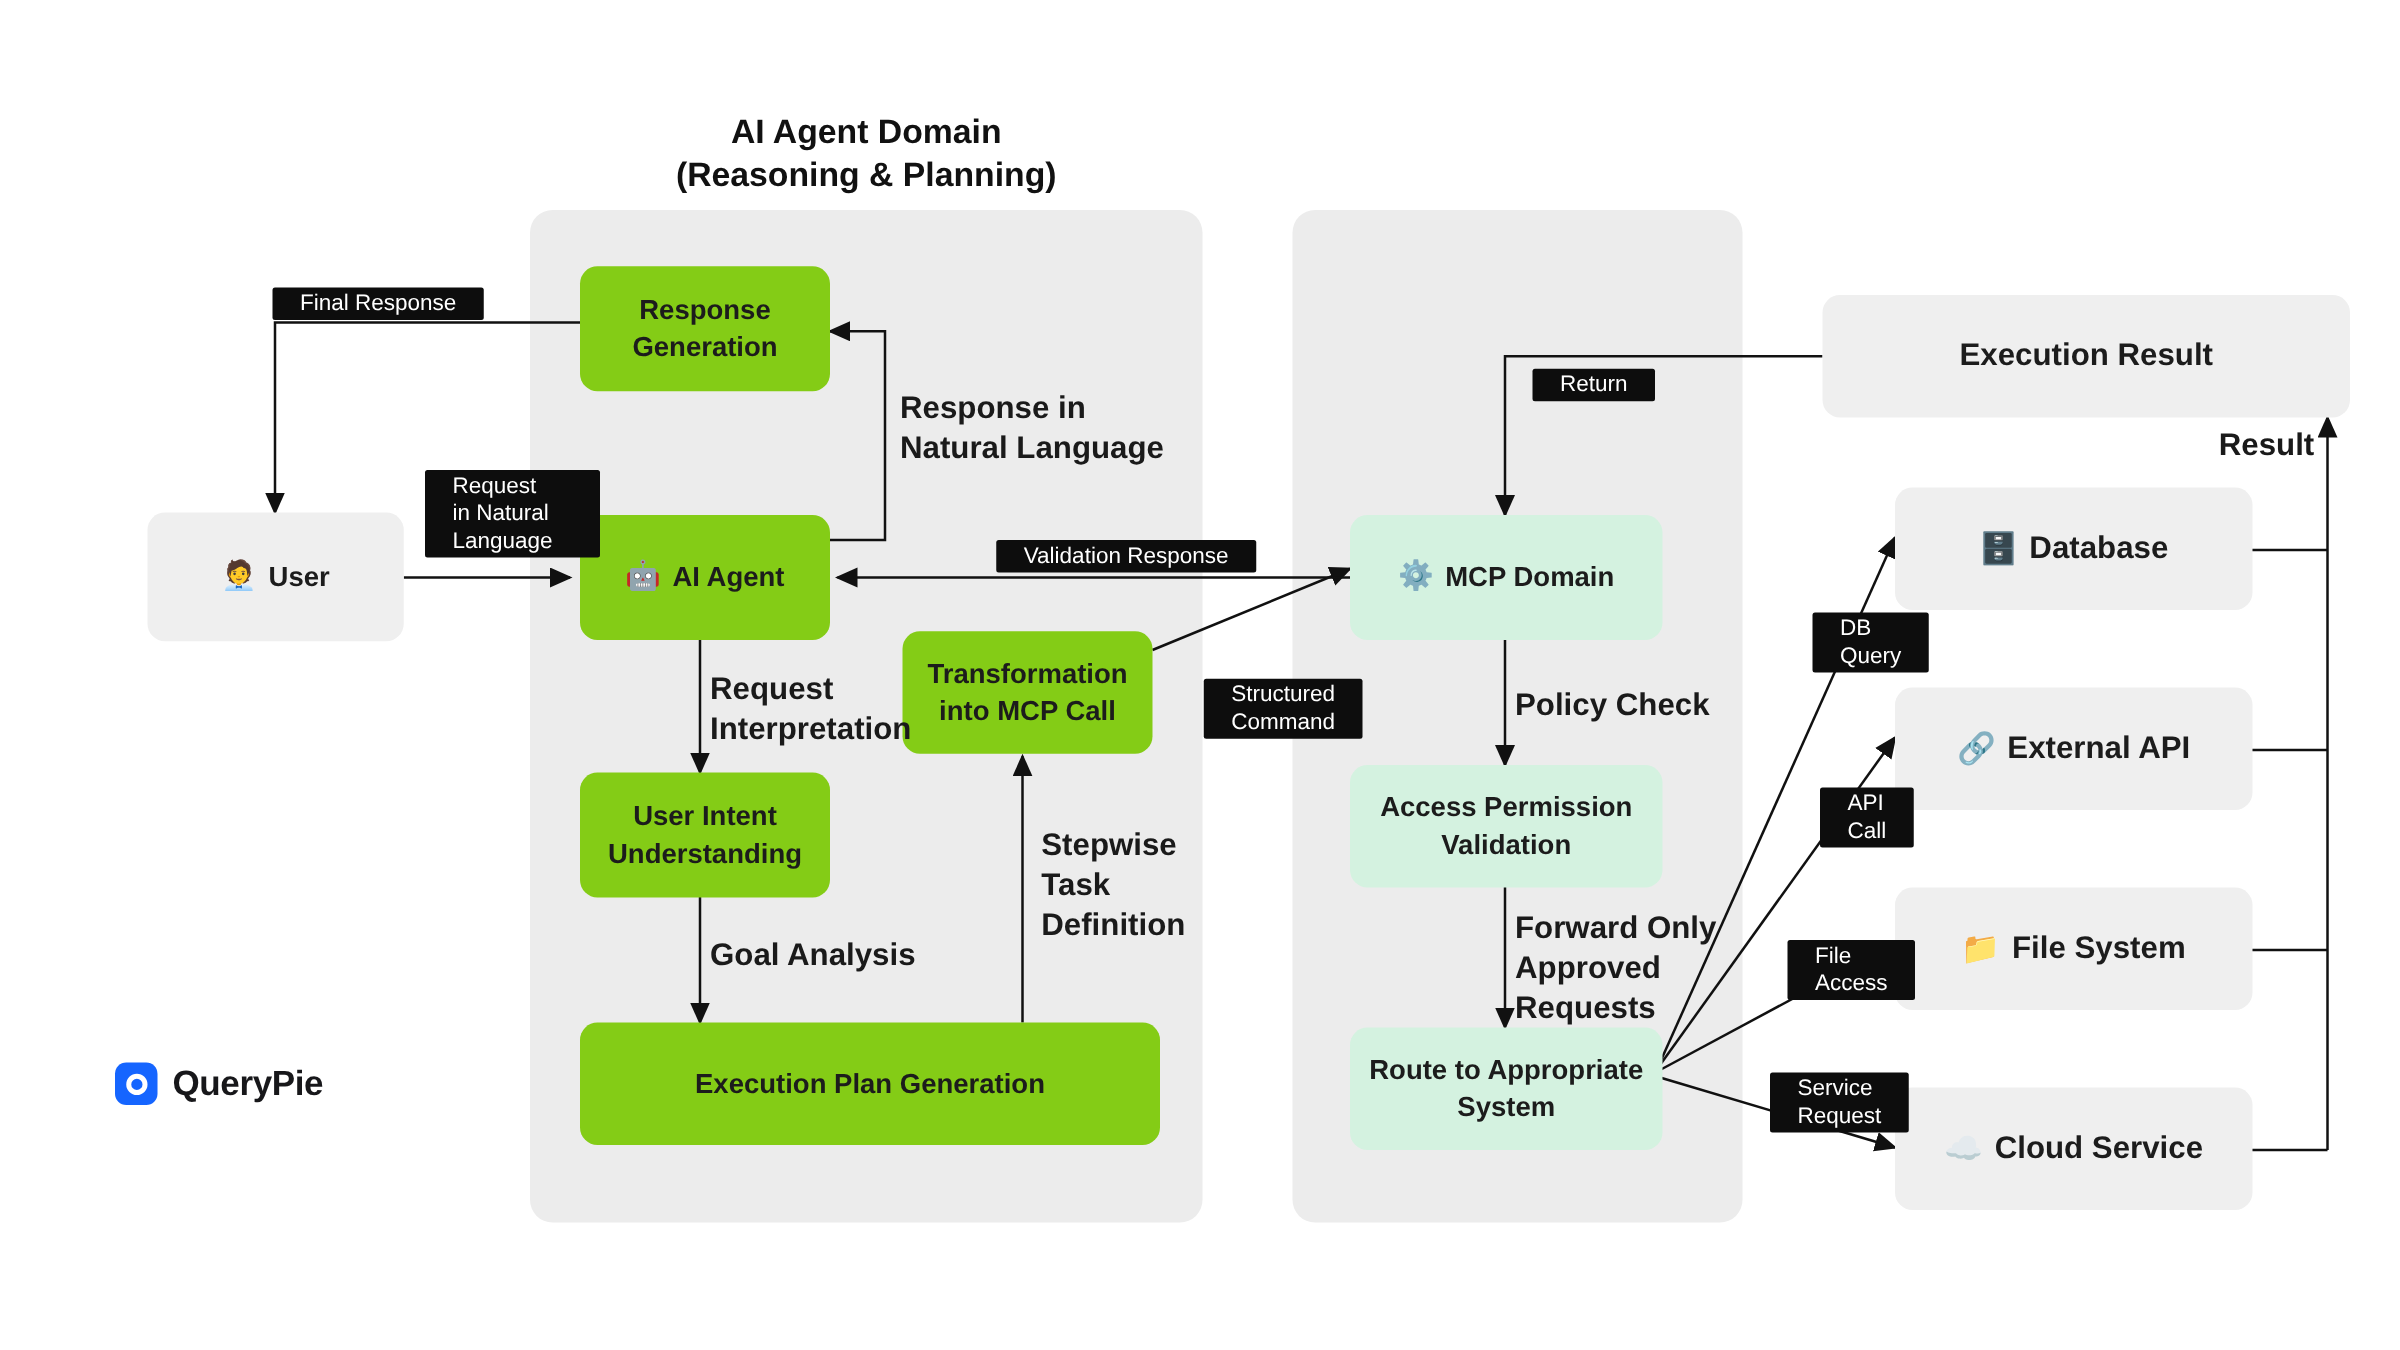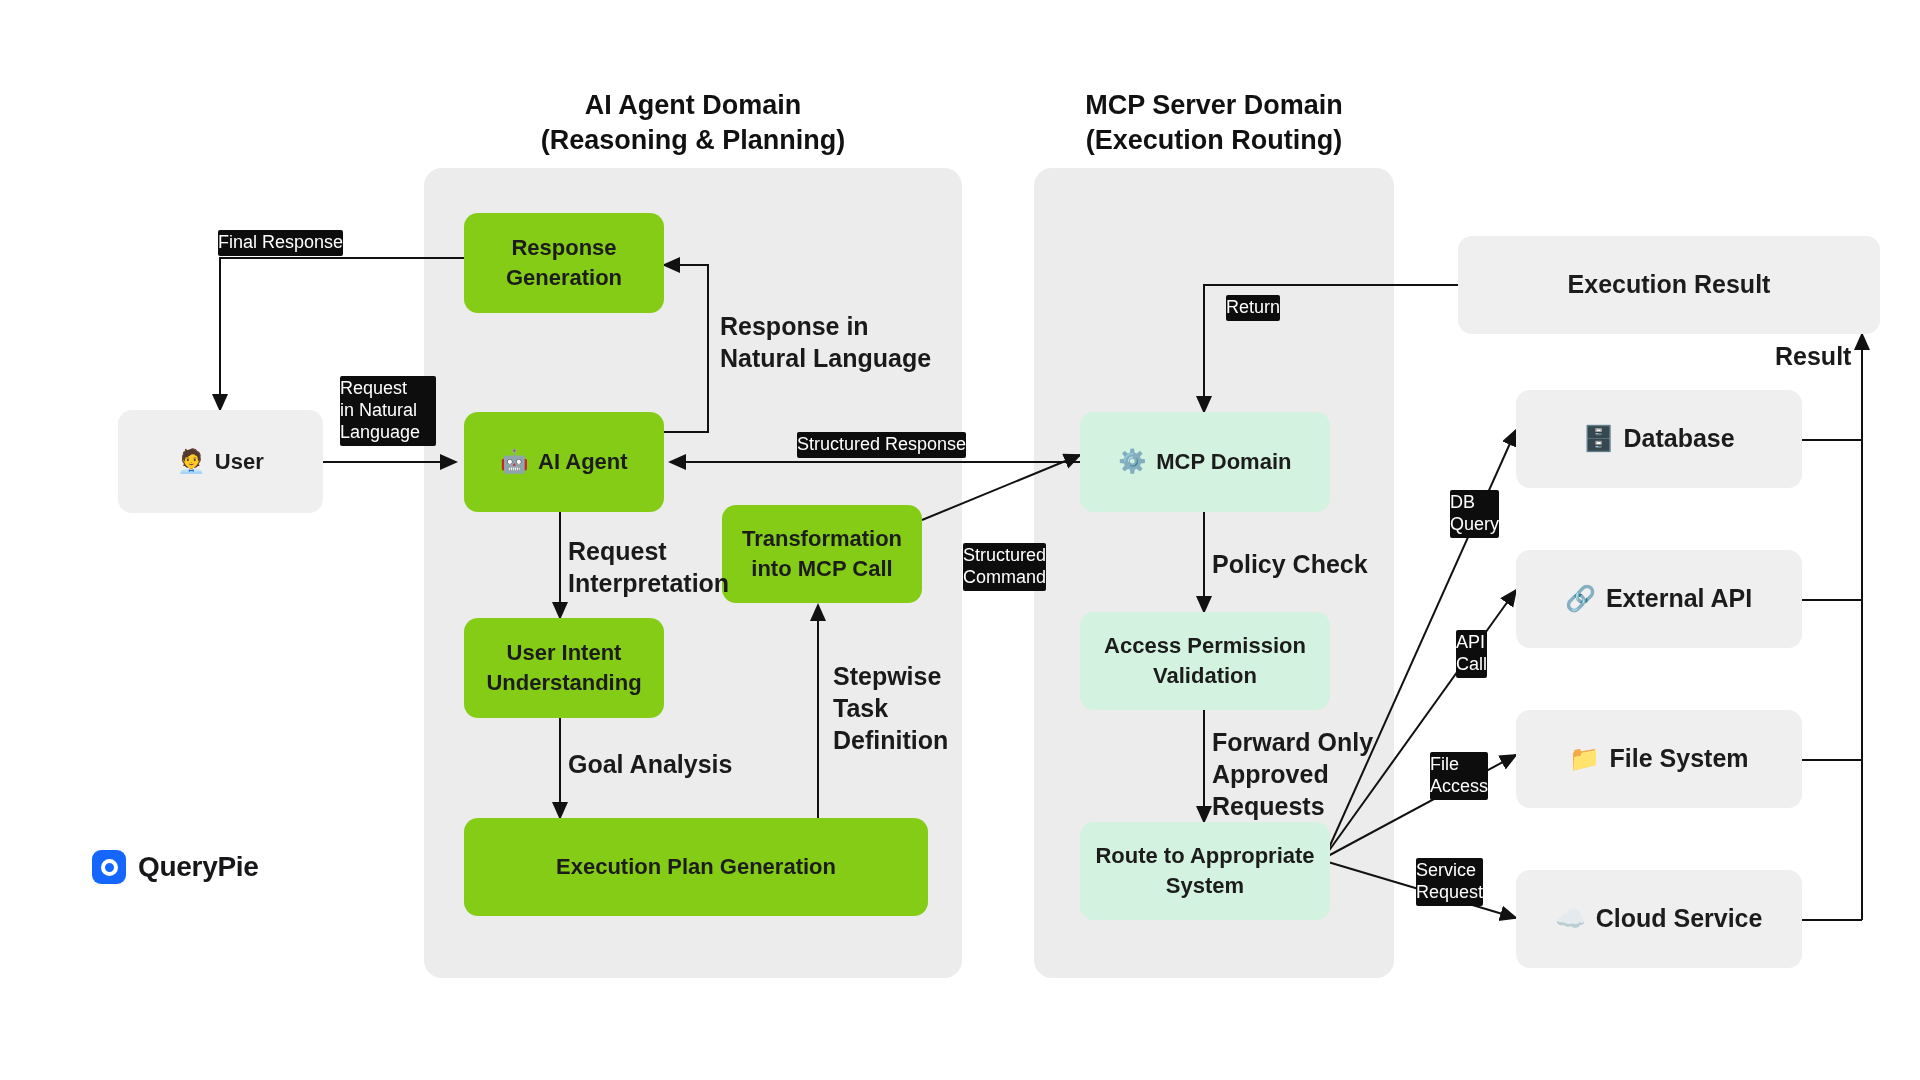--- a/index.html
+++ b/index.html
@@ -74,21 +74,21 @@
     color: #1a1a1a;
     white-space: pre-line;
     font-weight: bold;
   }
   .chip {
     position: absolute;
     background: #0d0d0d;
     color: #ffffff;
     font-size: 18px;
     line-height: 1.22;
-    padding: 2px 0;
+    padding: 2px 22px;
     white-space: pre-line;
     border-radius: 2px;
   }
   .brand {
     position: absolute;
     left: 52px;
     bottom: 48px;
     display: flex;
     align-items: center;
     gap: 12px;
@@ -121,24 +121,20 @@
 
 <div id="canvas">
 
   <div class="domain-panel" style="left:384px; top:168px; width:538px; height:810px;"></div>
   <div class="domain-panel" style="left:994px; top:168px; width:360px; height:810px;"></div>
 
   <div class="domain-title" style="left:384px; top:88px; width:538px;">
     <span>AI Agent Domain</span>
     <span class="sub">(Reasoning &amp; Planning)</span>
   </div>
-  <div class="domain-title" style="left:994px; top:88px; width:360px;">
-    <span>MCP Server Domain</span>
-    <span class="sub">(Execution Routing)</span>
-  </div>
 
   <svg class="wires" viewBox="0 0 1920 1080">
     <defs>
       <marker id="arrow" markerWidth="10" markerHeight="10" refX="8" refY="4" orient="auto">
         <path d="M0,0 L9,4 L0,8 z" fill="#111"></path>
       </marker>
     </defs>
     <g stroke="#111" stroke-width="2" fill="none">
 
       <path d="M424,258 L180,258 L180,410" marker-end="url(#arrow)"></path>
@@ -244,21 +240,21 @@
 
   <div class="node grey" style="left:1476px; top:870px; width:286px; height:98px; font-size:25px;">
     <span class="emoji" style="font-size:25px;">☁️</span>
     <span class="nlabel">Cloud Service</span>
   </div>
 
   <div class="chip" style="left:178px; top:230px;">Final Response</div>
   <div class="chip" style="left:300px; top:376px; width:96px; text-align:left;">Request
 in Natural
 Language</div>
-  <div class="chip" style="left:757px; top:432px;">Structured Response</div>
+  <div class="chip" style="left:757px; top:432px;">Validation Response</div>
   <div class="chip" style="left:923px; top:543px;">Structured
 Command</div>
   <div class="chip" style="left:1186px; top:295px;">Return</div>
   <div class="chip" style="left:1410px; top:490px;">DB
 Query</div>
   <div class="chip" style="left:1416px; top:630px;">API
 Call</div>
   <div class="chip" style="left:1390px; top:752px;">File
 Access</div>
   <div class="chip" style="left:1376px; top:858px;">Service

